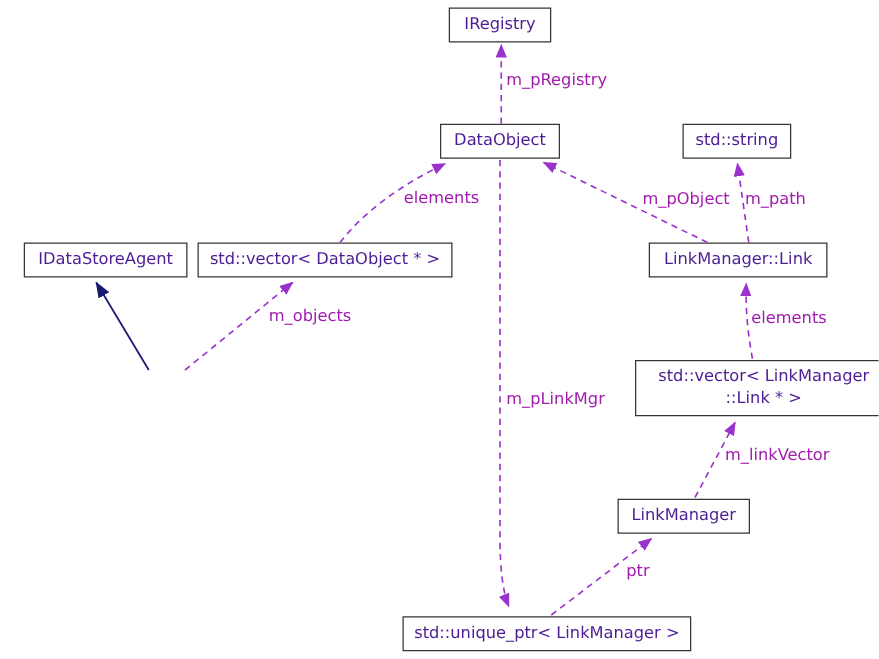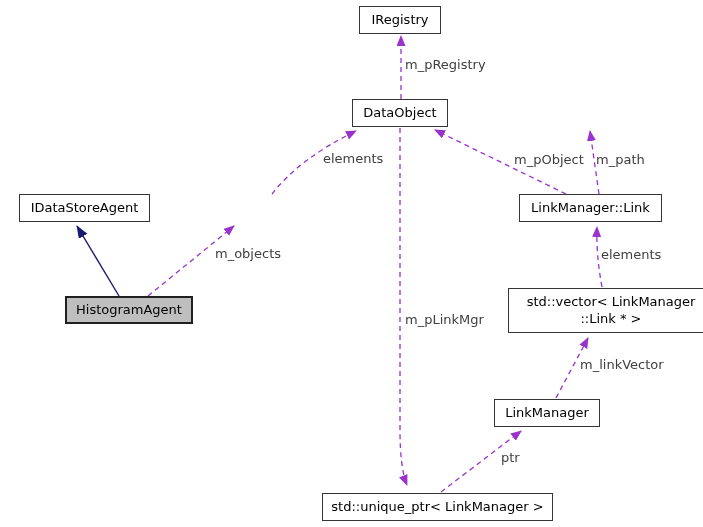--- a/index.html
+++ b/index.html
@@ -5,26 +5,26 @@
   html,body{margin:0;padding:0;background:#ffffff;}
   .canvas{
     position:relative;width:703px;height:527px;background:#ffffff;
     font-family:"DejaVu Sans","Liberation Sans",sans-serif;overflow:hidden;
   }
   svg.edges{position:absolute;left:0;top:0;z-index:1;}
   .node{
     position:absolute;z-index:2;box-sizing:border-box;
     display:flex;flex-direction:column;align-items:center;justify-content:center;
     background:#ffffff;border:1.33px solid #353535;
-    font-size:13px;color:#000000;text-align:center;white-space:nowrap;line-height:1.25;
+    font-size:13px;color:#4c1d95;text-align:center;white-space:nowrap;line-height:1.25;
     cursor:pointer;
   }
   .node.highlight{background:#bfbfbf;border-width:2px;border-color:#202020;}
   .edge-label{
-    position:absolute;z-index:3;font-size:13px;color:#404040;white-space:nowrap;
+    position:absolute;z-index:3;font-size:13px;color:#a21caf;white-space:nowrap;
   }
 </style>
 </head>
 <body>
 
 <div class="canvas">
 
   <svg class="edges" width="703" height="527">
     <defs>
       <marker id="arrowPurple" markerUnits="userSpaceOnUse" markerWidth="12" markerHeight="10" refX="10" refY="4.5" orient="auto">
@@ -57,33 +57,36 @@
   </svg>
 
   <div class="node" style="left:359px;top:6px;width:82px;height:28px">
     <span>IRegistry</span>
   </div>
 
   <div class="node" style="left:352px;top:99px;width:96px;height:28px">
     <span>DataObject</span>
   </div>
 
+  <div class="node" style="left:546px;top:99px;width:87px;height:28px">
+    <span>std::string</span>
+  </div>
 
   <div class="node" style="left:19px;top:194px;width:131px;height:28px">
     <span>IDataStoreAgent</span>
   </div>
 
+  <div class="node" style="left:158px;top:194px;width:204px;height:28px">
+    <span>std::vector&lt; DataObject * &gt;</span>
+  </div>
 
   <div class="node" style="left:519px;top:194px;width:143px;height:28px">
     <span>LinkManager::Link</span>
   </div>
 
-  <div class="node highlight" style="left:65px;top:296px;width:128px;height:28px">
-    <span>HistogramAgent</span>
-  </div>
 
   <div class="node" style="left:508px;top:288px;width:206px;height:45px">
     <span>std::vector&lt; LinkManager</span>
     <span>::Link * &gt;</span>
   </div>
 
   <div class="node" style="left:494px;top:399px;width:106px;height:28px">
     <span>LinkManager</span>
   </div>
 

